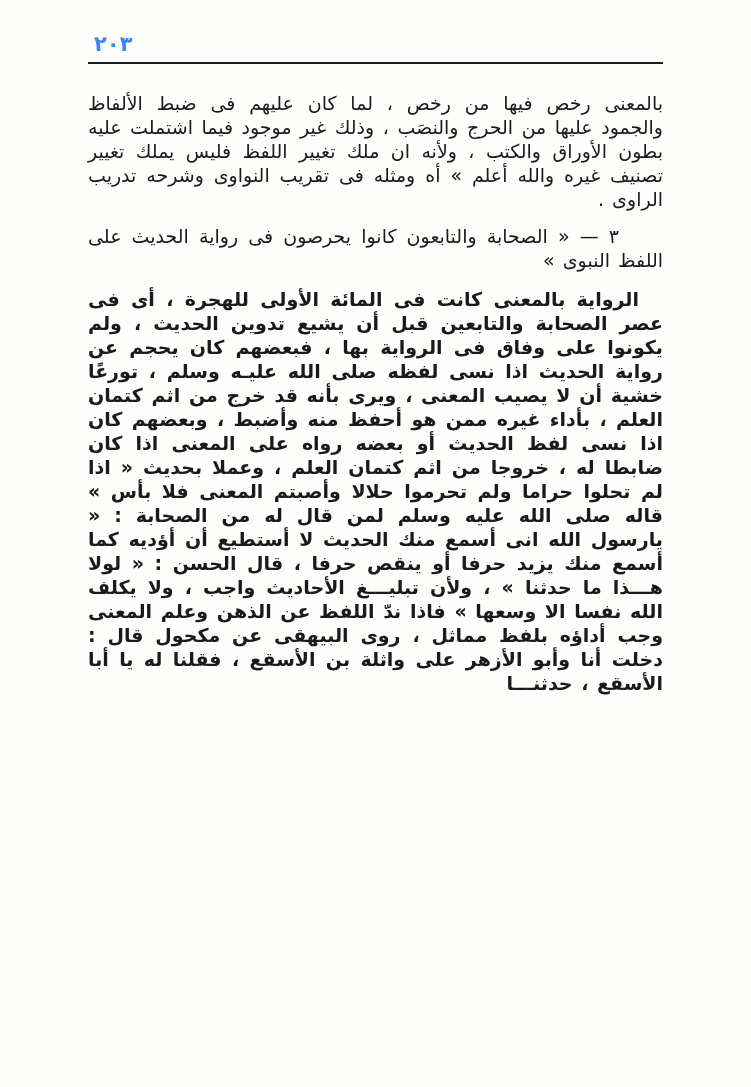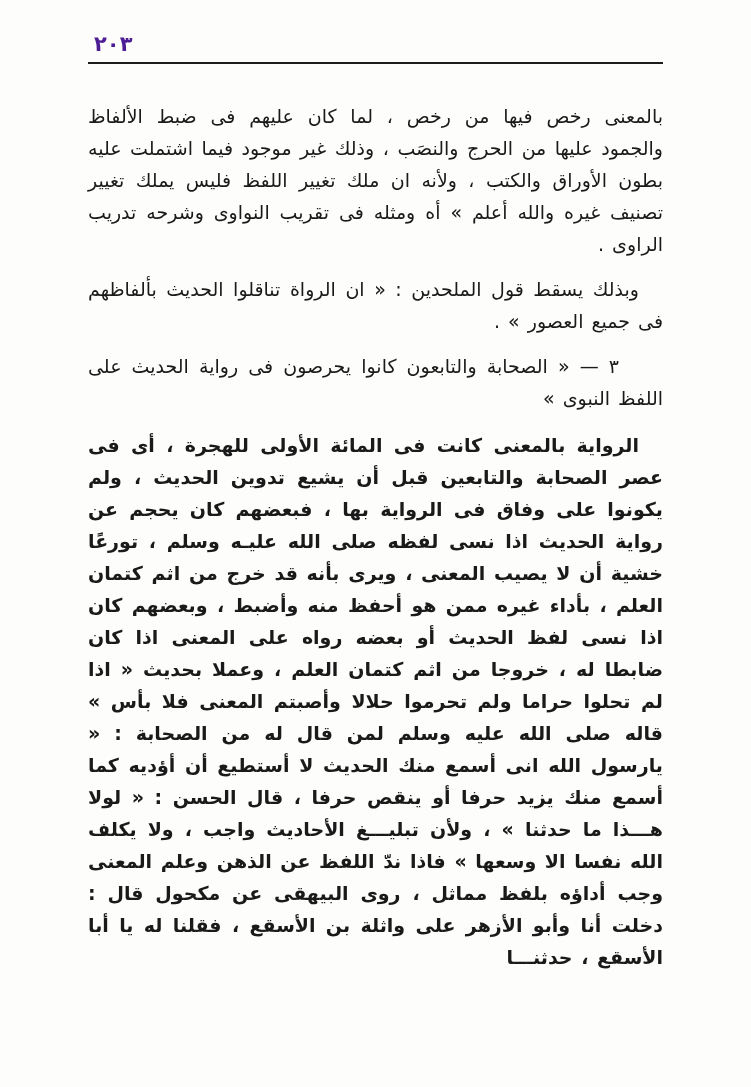--- a/index.html
+++ b/index.html
@@ -25,33 +25,33 @@
   .page-header {
     direction: ltr;
     margin-bottom: 4px;
   }
   .page-number {
     display: inline-block;
     font-size: 21px;
     font-weight: bold;
     letter-spacing: 3px;
     padding: 2px 6px 4px 6px;
-    color: #4c1d95;
+    color: #3b82f6;
   }
   .header-rule {
     border: none;
     border-top: 2px solid #1c1c1c;
     margin: 2px 0 0 0;
     width: 100%;
   }
   .text-block {
     direction: rtl;
-    margin-top: 36px;
+    margin-top: 27px;
     font-size: 19px;
-    line-height: 32px;
+    line-height: 24px;
     text-align: justify;
     word-spacing: 2px;
   }
   .para {
     margin: 0 0 13px 0;
     text-indent: 24px;
   }
   .para.first {
     text-indent: 0;
   }
@@ -69,18 +69,17 @@
 
 <div class="page">
 
   <header class="page-header">
     <span class="page-number">٢٠٣</span>
     <hr class="header-rule">
   </header>
 
   <main class="text-block">
     <p class="para first">بالمعنى رخص فيها من رخص ، لما كان عليهم فى ضبط الألفاظ والجمود عليها من الحرج والنصَب ، وذلك غير موجود فيما اشتملت عليه بطون الأوراق والكتب ، ولأنه ان ملك تغيير اللفظ فليس يملك تغيير تصنيف غيره والله أعلم » أه ومثله فى تقريب النواوى وشرحه تدريب الراوى .</p>
-    <p class="para">وبذلك يسقط قول الملحدين : « ان الرواة تناقلوا الحديث بألفاظهم فى جميع العصور » .</p>
     <p class="para section-head">٣ — « الصحابة والتابعون كانوا يحرصون فى رواية الحديث على اللفظ النبوى »</p>
     <p class="para">الرواية بالمعنى كانت فى المائة الأولى للهجرة ، أى فى عصر الصحابة والتابعين قبل أن يشيع تدوين الحديث ، ولم يكونوا على وفاق فى الرواية بها ، فبعضهم كان يحجم عن رواية الحديث اذا نسى لفظه صلى الله عليـه وسلم ، تورعًا خشية أن لا يصيب المعنى ، ويرى بأنه قد خرج من اثم كتمان العلم ، بأداء غيره ممن هو أحفظ منه وأضبط ، وبعضهم كان اذا نسى لفظ الحديث أو بعضه رواه على المعنى اذا كان ضابطا له ، خروجا من اثم كتمان العلم ، وعملا بحديث « اذا لم تحلوا حراما ولم تحرموا حلالا وأصبتم المعنى فلا بأس » قاله صلى الله عليه وسلم لمن قال له من الصحابة : « يارسول الله انى أسمع منك الحديث لا أستطيع أن أؤديه كما أسمع منك يزيد حرفا أو ينقص حرفا ، قال الحسن : « لولا هـــذا ما حدثنا » ، ولأن تبليـــغ الأحاديث واجب ، ولا يكلف الله نفسا الا وسعها » فاذا ندّ اللفظ عن الذهن وعلم المعنى وجب أداؤه بلفظ مماثل ، روى البيهقى عن مكحول قال : دخلت أنا وأبو الأزهر على واثلة بن الأسقع ، فقلنا له يا أبا الأسقع ، حدثنـــا</p>
   </main>
 
 </div>
 
 </body></html>

